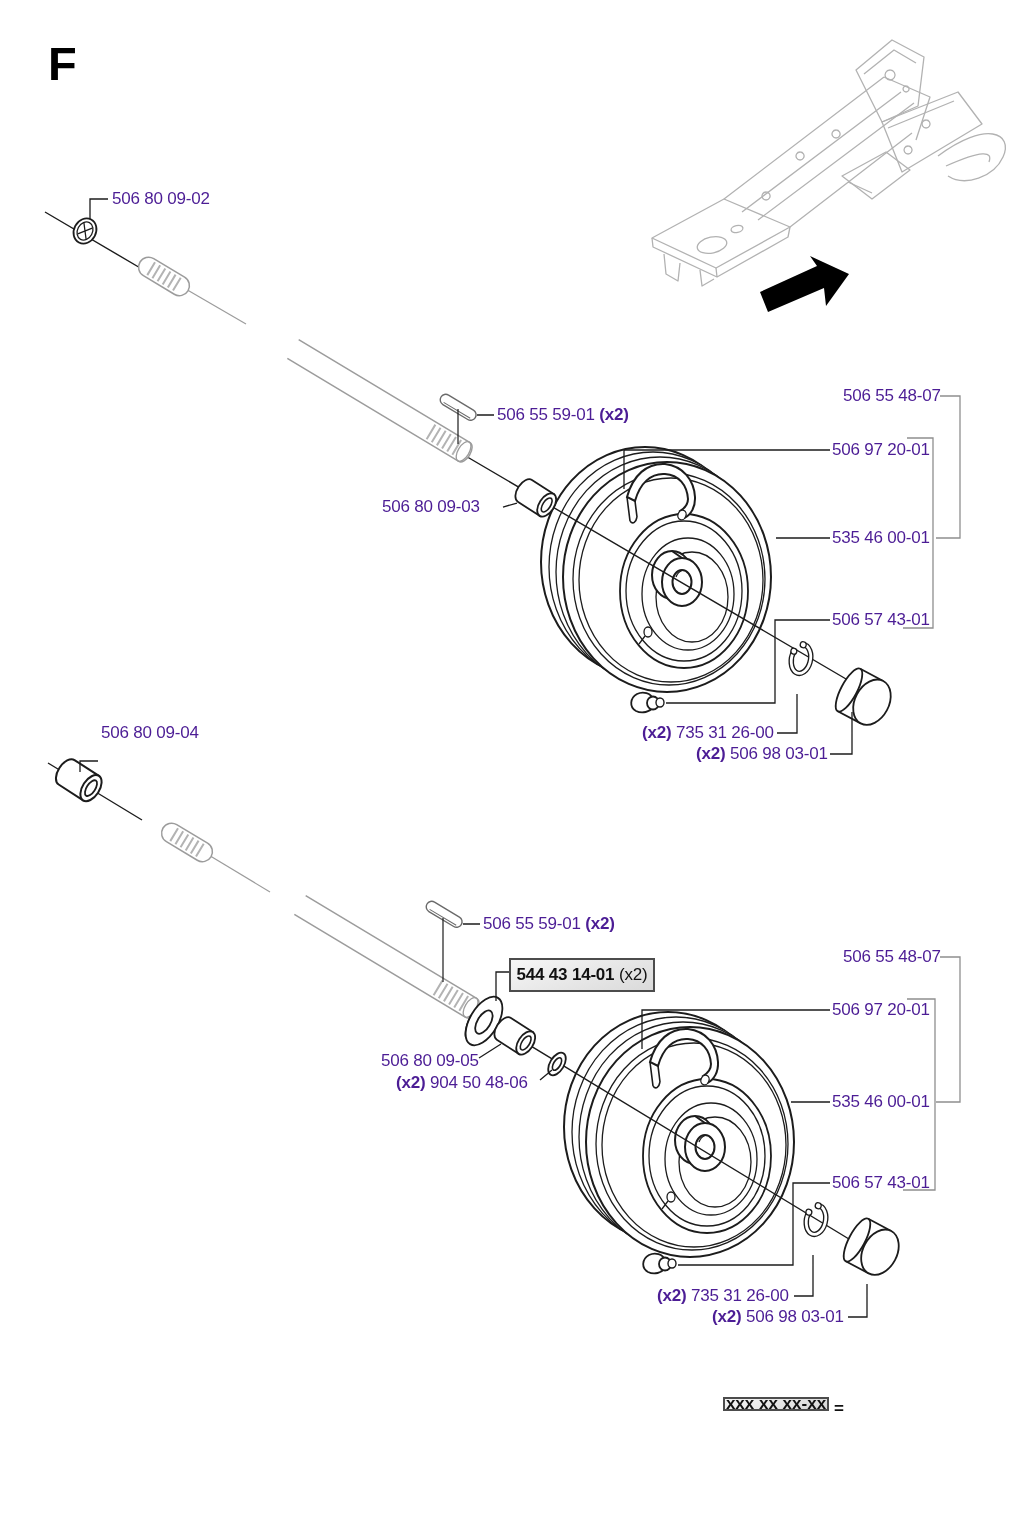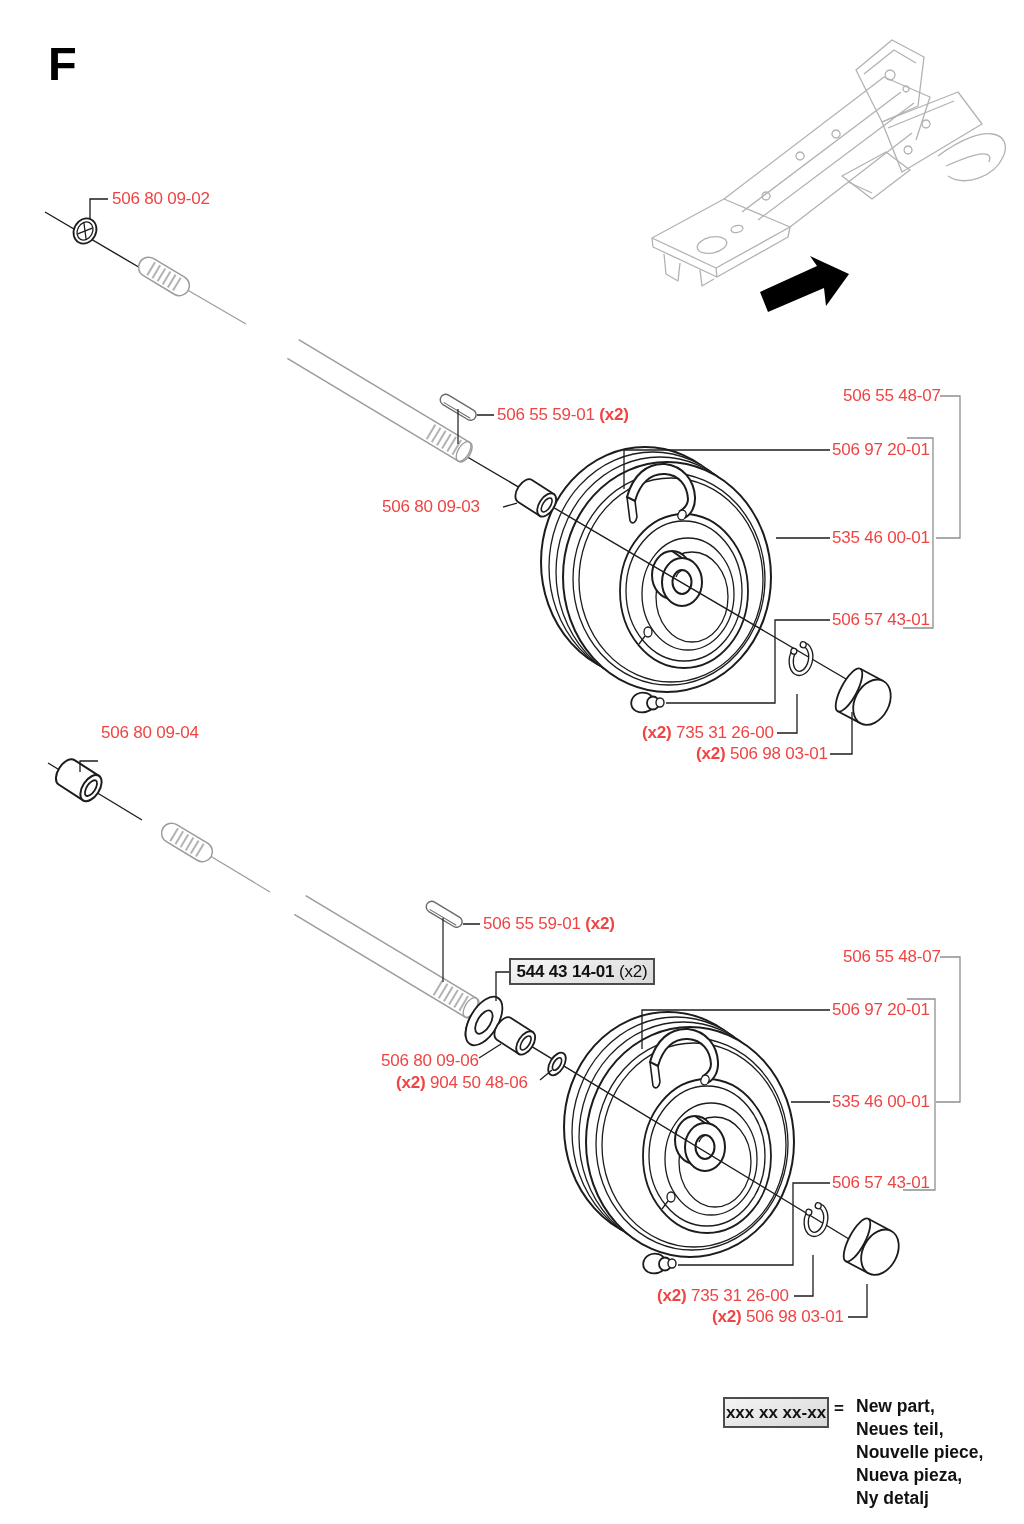--- a/index.html
+++ b/index.html
@@ -1,27 +1,27 @@
 <!DOCTYPE html>
 <html><head>
 <meta charset="utf-8">
 <style>
   html,body{margin:0;padding:0;background:#fff;}
   .page{position:relative;width:1024px;height:1524px;background:#fff;overflow:hidden;
         font-family:"Liberation Sans",sans-serif;}
   .fig-letter{position:absolute;left:48px;top:36px;font-size:47px;font-weight:bold;color:#000;}
   svg.art{position:absolute;left:0;top:0;}
-  .lbl{position:absolute;font-size:17px;line-height:20px;color:#ef4444;
+  .lbl{position:absolute;font-size:17px;line-height:20px;color:#4c1d95;
        letter-spacing:-0.2px;white-space:nowrap;}
   .b{font-weight:bold;}
-  .pbox{position:absolute;left:509px;top:958px;width:146px;height:27px;
+  .pbox{position:absolute;left:509px;top:958px;width:146px;height:34px;
         border:2px solid #4c4c4c;background:linear-gradient(160deg,#f6f6f6,#dadada);
         display:flex;align-items:center;justify-content:center;box-sizing:border-box;}
   .pbox .lblin{font-size:17px;letter-spacing:-0.2px;white-space:nowrap;color:#111;}
-  .legend-box{position:absolute;left:723px;top:1397px;width:106px;height:31px;
+  .legend-box{position:absolute;left:723px;top:1397px;width:106px;height:14px;
         border:2px solid #4c4c4c;background:linear-gradient(160deg,#f4f4f4,#d8d8d8);
         display:flex;align-items:center;justify-content:center;box-sizing:border-box;
         font-weight:bold;font-size:17px;color:#111;}
   .legend-eq{position:absolute;left:834px;top:1399px;font-size:17px;font-weight:bold;color:#111;}
   .legend-txt{position:absolute;left:856px;top:1395px;font-size:17.5px;line-height:23px;
         font-weight:bold;color:#111;}
 </style>
 </head>
 <body>
 
@@ -189,34 +189,27 @@
   <div class="lbl" style="left:832px;top:528px"><span>535 46 00-01</span></div>
   <div class="lbl" style="left:832px;top:610px"><span>506 57 43-01</span></div>
   <div class="lbl" style="left:642px;top:723px"><span class="b">(x2)</span> <span>735 31 26-00</span></div>
   <div class="lbl" style="left:696px;top:744px"><span class="b">(x2)</span> <span>506 98 03-01</span></div>
 
   <div class="lbl" style="left:101px;top:723px"><span>506 80 09-04</span></div>
   <div class="lbl" style="left:483px;top:914px"><span>506 55 59-01</span> <span class="b">(x2)</span></div>
   <div class="pbox">
     <span class="lblin"><span class="b">544 43 14-01</span> <span>(x2)</span></span>
   </div>
-  <div class="lbl" style="left:381px;top:1051px"><span>506 80 09-06</span></div>
+  <div class="lbl" style="left:381px;top:1051px"><span>506 80 09-05</span></div>
   <div class="lbl" style="left:396px;top:1073px"><span class="b">(x2)</span> <span>904 50 48-06</span></div>
   <div class="lbl" style="left:843px;top:947px"><span>506 55 48-07</span></div>
   <div class="lbl" style="left:832px;top:1000px"><span>506 97 20-01</span></div>
   <div class="lbl" style="left:832px;top:1092px"><span>535 46 00-01</span></div>
   <div class="lbl" style="left:832px;top:1173px"><span>506 57 43-01</span></div>
   <div class="lbl" style="left:657px;top:1286px"><span class="b">(x2)</span> <span>735 31 26-00</span></div>
   <div class="lbl" style="left:712px;top:1307px"><span class="b">(x2)</span> <span>506 98 03-01</span></div>
 
   <div class="legend-box">
       <span>xxx xx xx-xx</span>
     </div>
   <div class="legend-eq">=</div>
-  <div class="legend-txt">
-    <div>New part,</div>
-    <div>Neues teil,</div>
-    <div>Nouvelle piece,</div>
-    <div>Nueva pieza,</div>
-    <div>Ny detalj</div>
-  </div>
 
 </div>
 
 </body></html>

